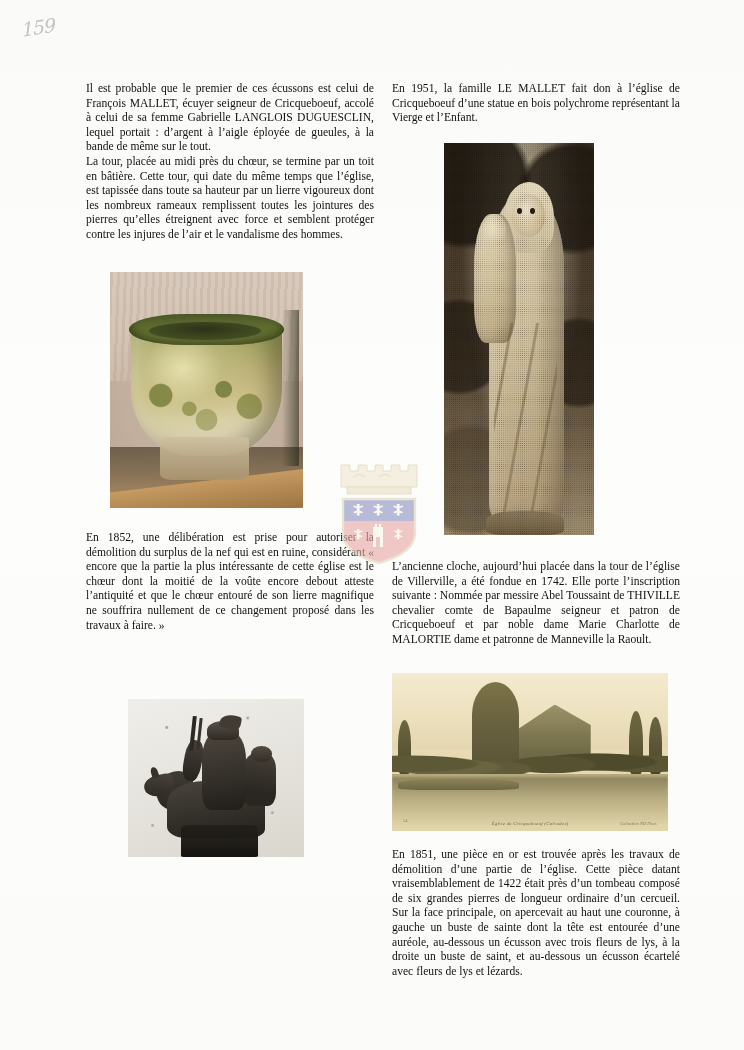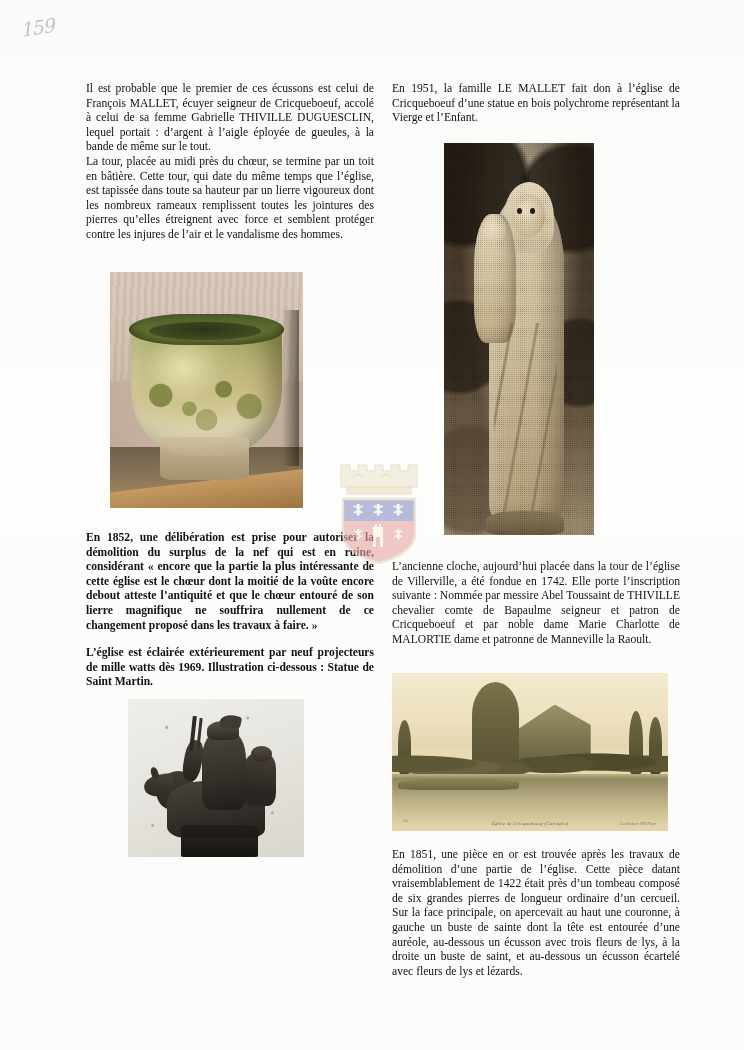--- a/index.html
+++ b/index.html
@@ -378,39 +378,38 @@
 </style>
 </head>
 <body>
 
 <div class="page">
   <div class="paper-tint"></div>
 
   <div class="page-number-hand">159</div>
 
   <div class="col col-left">
-    <p class="body-text">Il est probable que le premier de ces écussons est celui de François MALLET, écuyer seigneur de Cricqueboeuf, accolé à celui de sa femme Gabrielle THIVILLE DUGUESCLIN, lequel portait : d’argent à l’aigle éployée de gueules, à la bande de même sur le tout.</p>
+    <p class="body-text">Il est probable que le premier de ces écussons est celui de François MALLET, écuyer seigneur de Cricqueboeuf, accolé à celui de sa femme Gabrielle LANGLOIS DUGUESCLIN, lequel portait : d’argent à l’aigle éployée de gueules, à la bande de même sur le tout.</p>
     <p class="body-text">La tour, placée au midi près du chœur, se termine par un toit en bâtière. Cette tour, qui date du même temps que l’église, est tapissée dans toute sa hauteur par un lierre vigoureux dont les nombreux rameaux remplissent toutes les jointures des pierres qu’elles étreignent avec force et semblent protéger contre les injures de l’air et le vandalisme des hommes.</p>
   </div>
 
   <div class="figure" id="fig-font">
     <div class="wall"></div>
     <div class="floor"></div>
     <div class="plank"></div>
     <div class="bowl"></div>
     <div class="moss"></div>
     <div class="base"></div>
     <div class="rim"></div>
     <div class="rim-hollow"></div>
     <div class="darkedge"></div>
   </div>
 
-  <div class="col col-left" style="top:531px;font-weight:bold;">
+  <div class="col col-left" style="top:531px;">
     <p class="body-text">En 1852, une délibération est prise pour autoriser la démolition du surplus de la nef qui est en ruine, considérant « encore que la partie la plus intéressante de cette église est le chœur dont la moitié de la voûte encore debout atteste l’antiquité et que le chœur entouré de son lierre magnifique ne souffrira nullement de ce changement proposé dans les travaux à faire. »</p>
-    <p class="body-text gap-before">L’église est éclairée extérieurement par neuf projecteurs de mille watts dès 1969. Illustration ci-dessous : Statue de Saint Martin.</p>
   </div>
 
   <div class="figure" id="fig-martin">
     <div class="speck"></div>
     <div class="horse-neck"></div>
     <div class="horse-head"></div>
     <div class="ear"></div>
     <div class="horse-body"></div>
     <div class="beggar"></div>
     <div class="beggar-head"></div>

